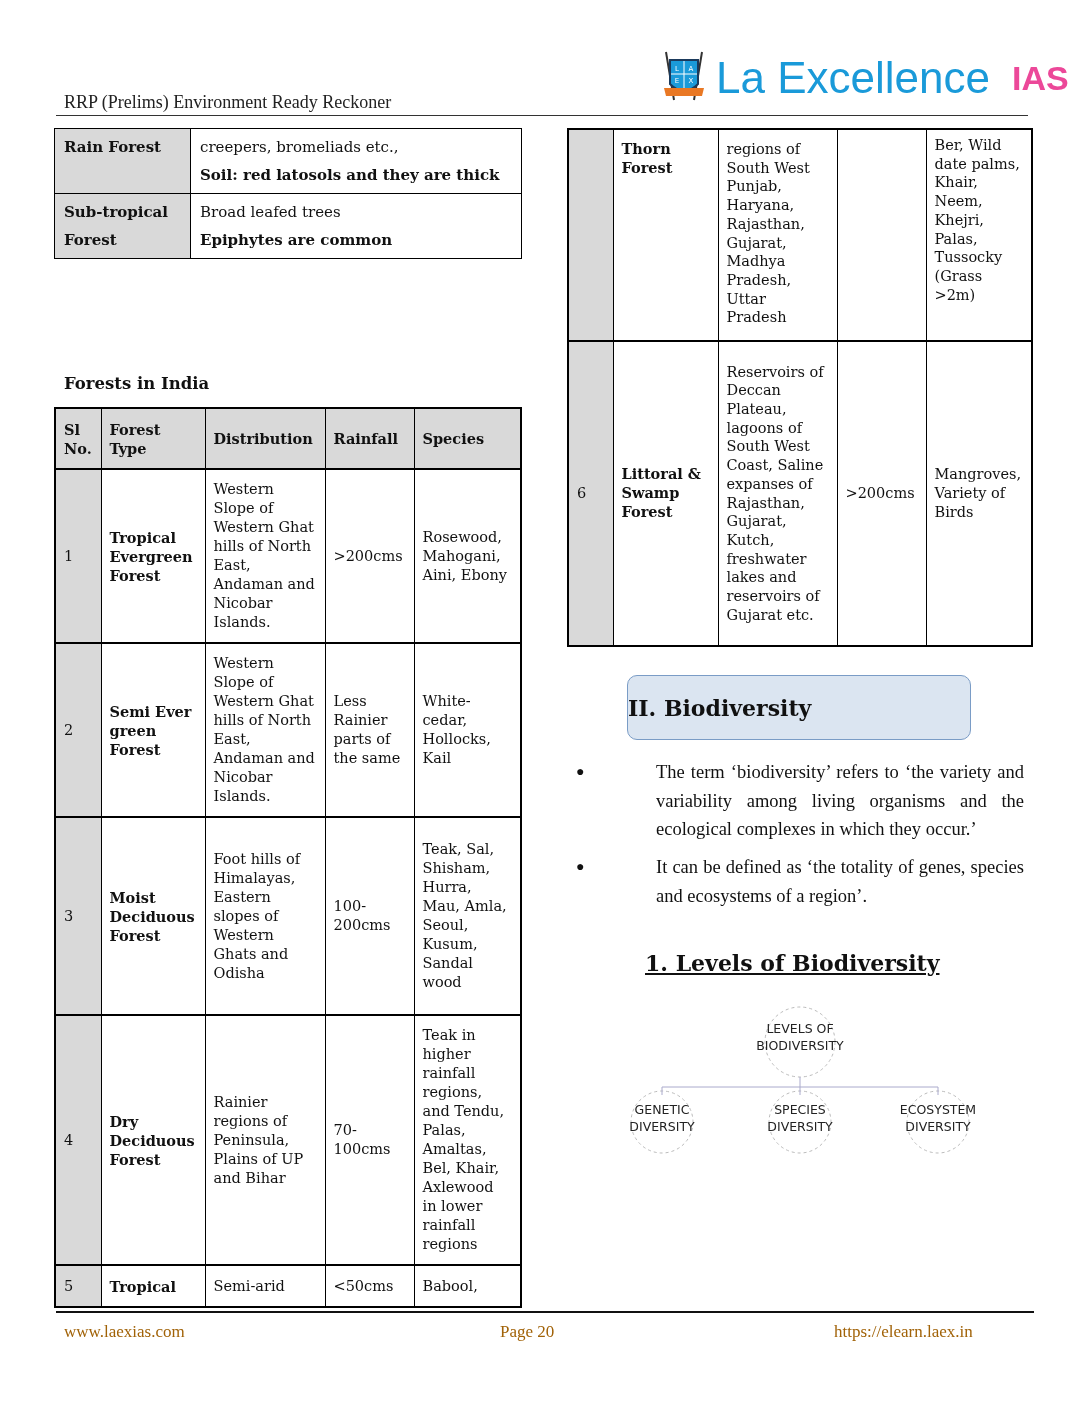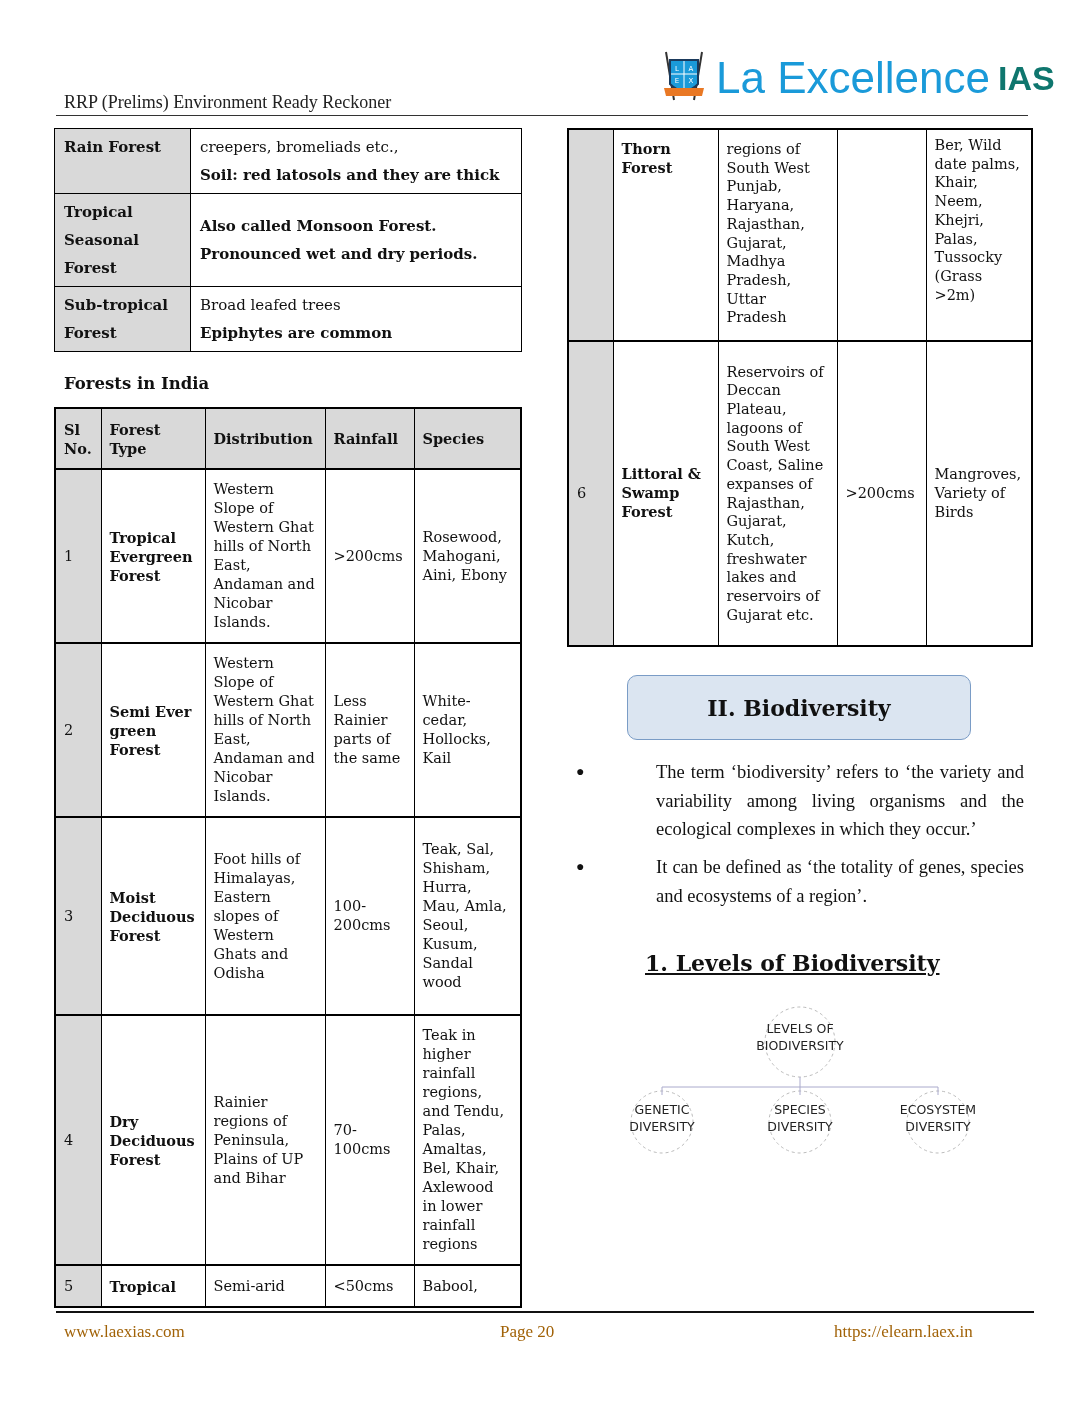--- a/index.html
+++ b/index.html
@@ -2,21 +2,21 @@
 <html><head>
 <meta charset="utf-8">
 <style>
   * { box-sizing: border-box; margin: 0; padding: 0; }
   body { width: 1088px; height: 1408px; background: #fff; position: relative; font-family: "DejaVu Serif", serif; color: #111; overflow: hidden; }
   .header-title { position: absolute; left: 64px; top: 92px; font-family: "Liberation Serif", serif; font-size: 18px; color: #222; }
   .header-rule { position: absolute; left: 56px; top: 115px; width: 972px; height: 1px; background: #333; }
   .logo { position: absolute; left: 662px; top: 50px; display: flex; align-items: center; }
   .logo-shield { width: 44px; height: 56px; position: relative; }
   .logo-text { font-family: "Liberation Sans", sans-serif; color: #1a9ad9; font-size: 44px; font-weight: normal; margin-left: 10px; letter-spacing: 0px; line-height: 56px; }
-  .logo-ias { color: #0f766e; font-size: 34px; font-weight: bold; margin-left: 8px; }
+  .logo-ias { color: #ec4899; font-size: 34px; font-weight: bold; margin-left: 22px; }
 
   table { border-collapse: collapse; position: absolute; font-size: 14.5px; }
   td, th { border: 1px solid #000; vertical-align: middle; text-align: left; }
   .gray { background: #d9d9d9; }
   .b { font-weight: bold; }
 
   
   #t1 { left: 54px; top: 128px; width: 468px; padding-left: 16px; }
   #t1 td { padding: 4px 9px; line-height: 28px; font-size: 15px; }
   #t1 td.hd { width: 136px; font-weight: bold; vertical-align: top; }
@@ -25,21 +25,21 @@
 
   #t2 { left: 54px; top: 407px; width: 468px; border: 2px solid #000; }
   #t2 td, #t2 th { padding: 2px 8px; line-height: 19px; font-size: 14.5px; }
   #t2 th { font-weight: bold; height: 61px; }
   #t2 tr { border-bottom: 2px solid #000; }
 
   #t3 { left: 567px; top: 128px; width: 466px; border: 2px solid #000; }
   #t3 td { padding: 2px 8px; line-height: 18.7px; font-size: 14.5px; }
   #t3 tr { border-bottom: 2px solid #000; }
 
-  .bio-box { position: absolute; left: 627px; top: 675px; width: 344px; height: 65px; background: #dbe5f1; border: 1px solid #7a9cc6; border-radius: 10px; display: flex; align-items: center; justify-content: center; font-weight: bold; font-size: 22px; }
+  .bio-box { position: absolute; left: 627px; top: 675px; width: 344px; height: 65px; background: #dbe5f1; border: 1px solid #7a9cc6; border-radius: 10px; display: flex; align-items: center; justify-content: flex-start; font-weight: bold; font-size: 22px; }
   .bullets { position: absolute; left: 576px; top: 758px; width: 448px; font-family: "Liberation Serif", serif; font-size: 18.5px; line-height: 28.7px; }
   .bullet { display: flex; margin-bottom: 9px; }
   .bullet .dot { width: 32px; flex: none; font-size: 14px; }
   .bullet .txt { text-align: justify; margin-left: 48px; }
   .sub-heading { position: absolute; left: 645px; top: 950px; font-weight: bold; font-size: 22px; text-decoration: underline; }
 
   .diagram { position: absolute; left: 610px; top: 1005px; width: 380px; height: 150px; }
 
   .footer-rule { position: absolute; left: 56px; top: 1311px; width: 978px; height: 2px; background: #111; }
   .footer { position: absolute; top: 1322px; font-family: "Liberation Serif", serif; font-size: 17px; color: #a16207; }
@@ -66,27 +66,20 @@
 </div>
 <div class="header-rule"></div>
 
 <table id="t1">
   <tbody>
       <tr>
     <td class="hd gray">Rain Forest</td>
     <td>
       <div>creepers, bromeliads etc.,</div>
       <div class="b">Soil: red latosols and they are thick</div>
-    </td>
-  </tr>
-  <tr>
-    <td class="hd gray">Tropical Seasonal Forest</td>
-    <td style="vertical-align:middle">
-      <div class="b">Also called Monsoon Forest.</div>
-      <div class="b">Pronounced wet and dry periods.</div>
     </td>
   </tr>
   <tr>
     <td class="hd gray">Sub-tropical Forest</td>
     <td>
       <div>Broad leafed trees</div>
       <div class="b">Epiphytes are common</div>
     </td>
   </tr>
 </tbody>

